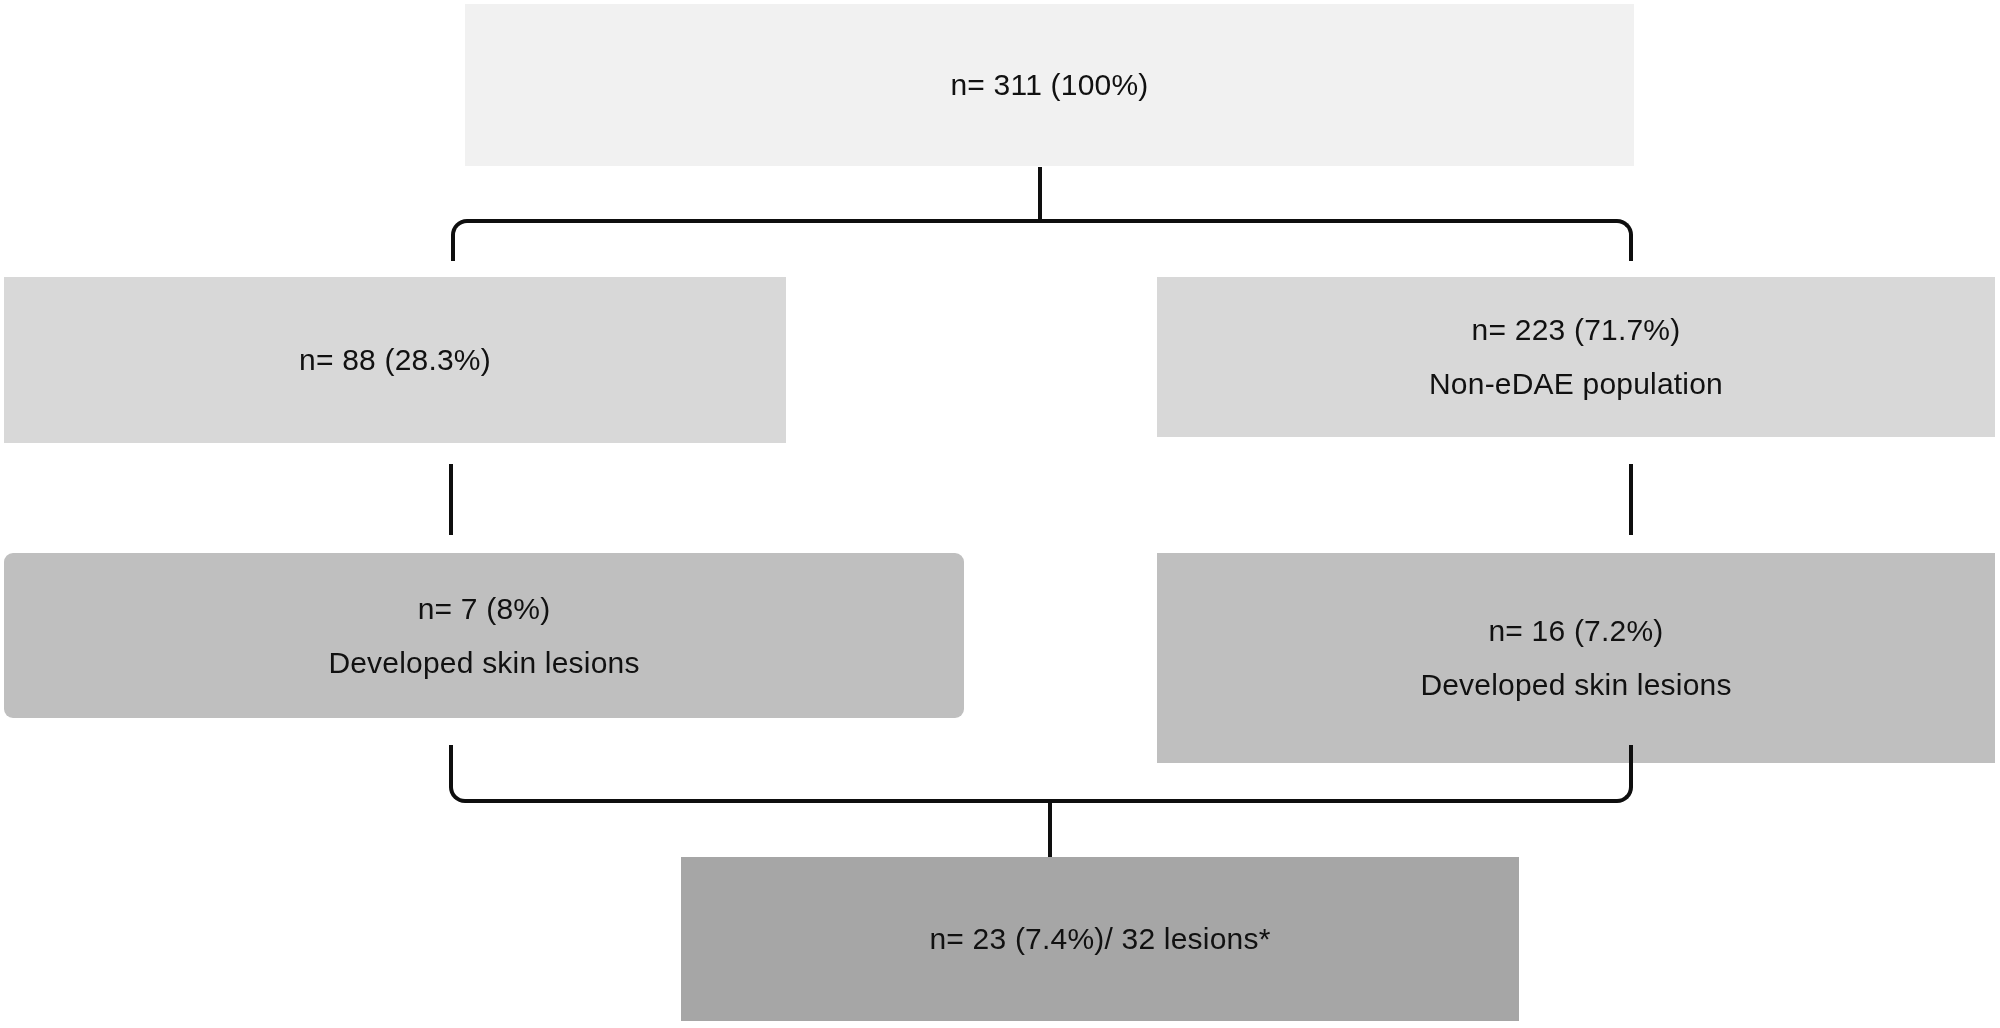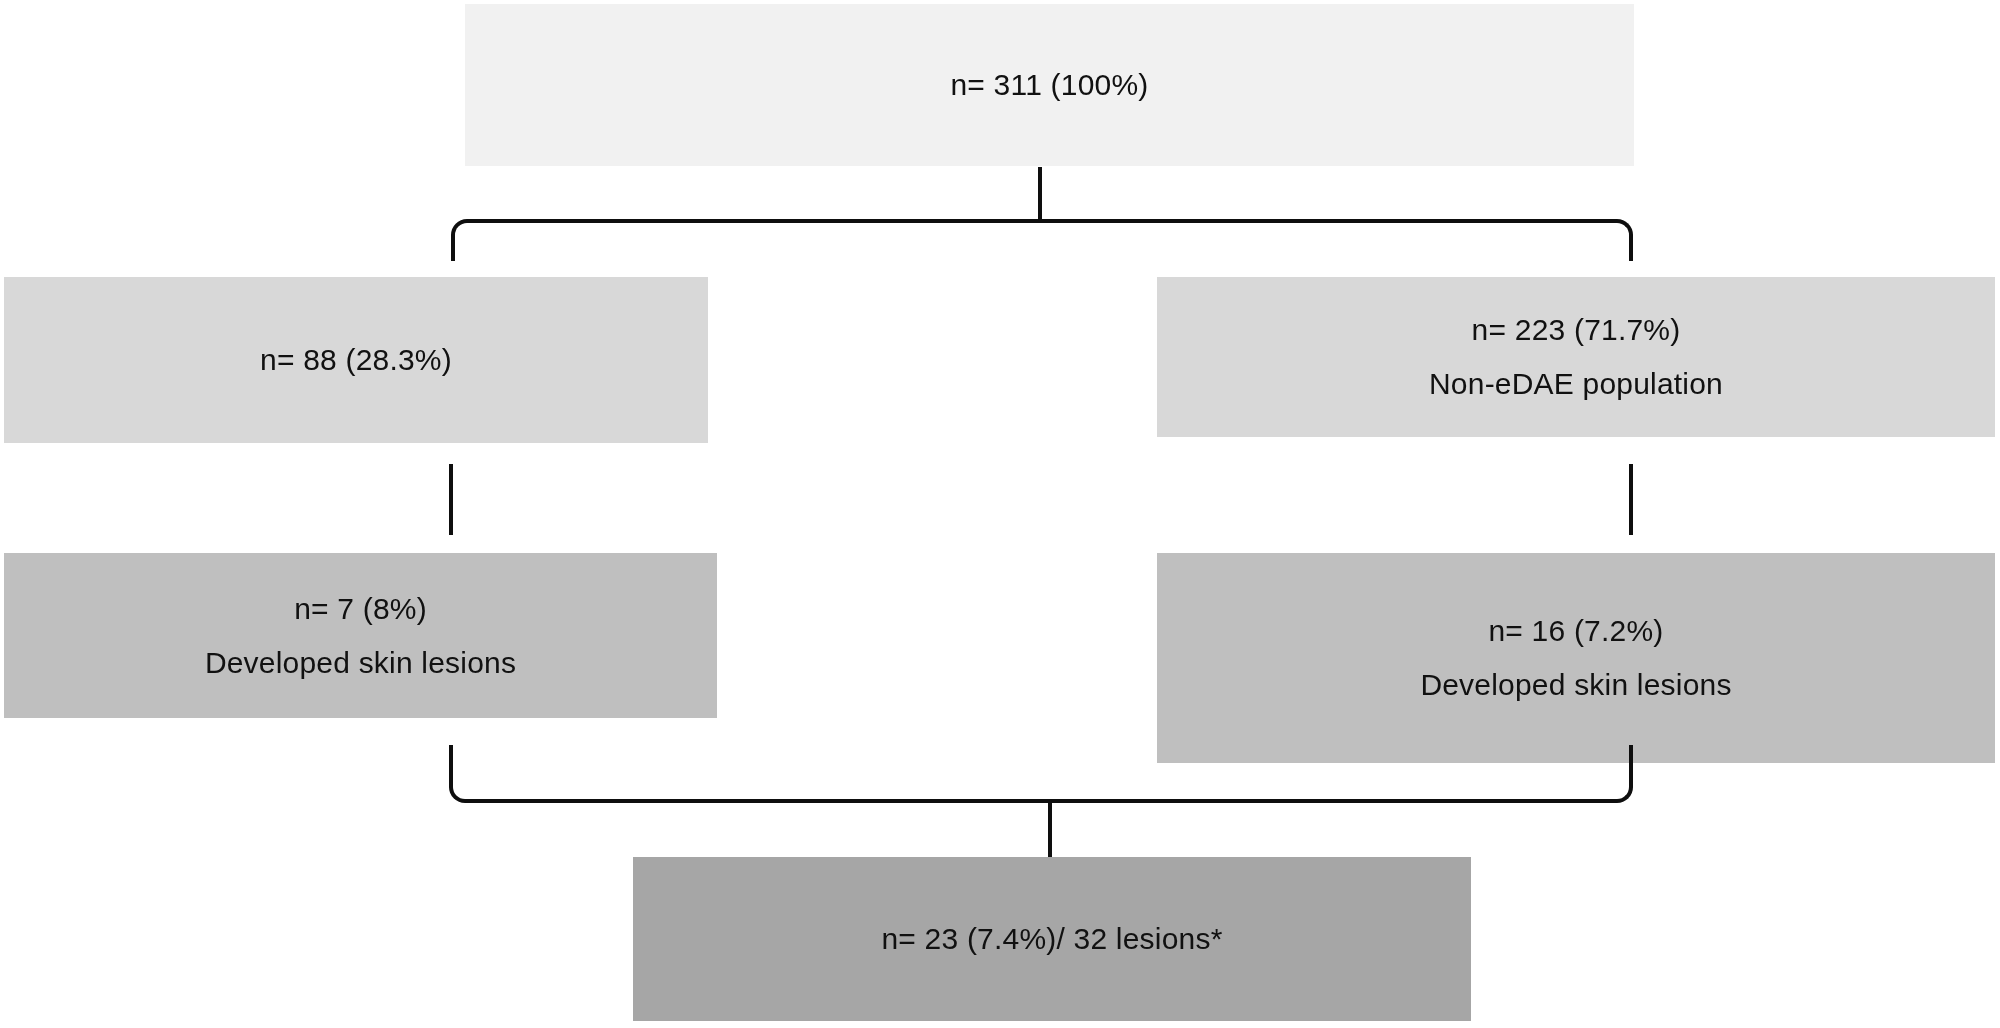--- a/index.html
+++ b/index.html
@@ -22,26 +22,26 @@
     text-align: center;
     color: var(--text, #111111);
     font-size: 30px;
     font-weight: 400;
     line-height: 54px;
     letter-spacing: 0.2px;
   }
   .lv1 { background: var(--level1, #f1f1f1); }
   .lv2 { background: var(--level2, #d8d8d8); }
   .lv3 { background: var(--level3, #bfbfbf); }
-  .lv4 { background: var(--level4, #a6a6a6); }
+  .lv4 { background: var(--level4, #a6a6a6); margin-left: 48px; }
 
   .box-top        { left: 465px;  top: 4px;   width: 1169px; height: 162px; }
-  .box-r2-left    { left: 4px;    top: 277px; width: 704px;  height: 166px; }
+  .box-r2-left    { left: 4px;    top: 277px; width: 782px;  height: 166px; }
   .box-r2-right   { left: 1157px; top: 277px; width: 838px;  height: 160px; }
-  .box-r3-left    { left: 4px;    top: 553px; width: 713px;  height: 165px; }
+  .box-r3-left    { left: 4px;    top: 553px; width: 960px;  height: 165px; border-radius: 9px; }
   .box-r3-right   { left: 1157px; top: 553px; width: 838px;  height: 210px; }
   .box-bottom     { left: 633px;  top: 857px; width: 838px;  height: 164px; }
 
   .stem, .vlink {
     position: absolute;
     width: 4px;
     background: var(--connector, #0e0e0e);
   }
   .stem-top    { left: 1038px; top: 167px; height: 56px; }
   .stem-bottom { left: 1048px; top: 799px; height: 58px; }

